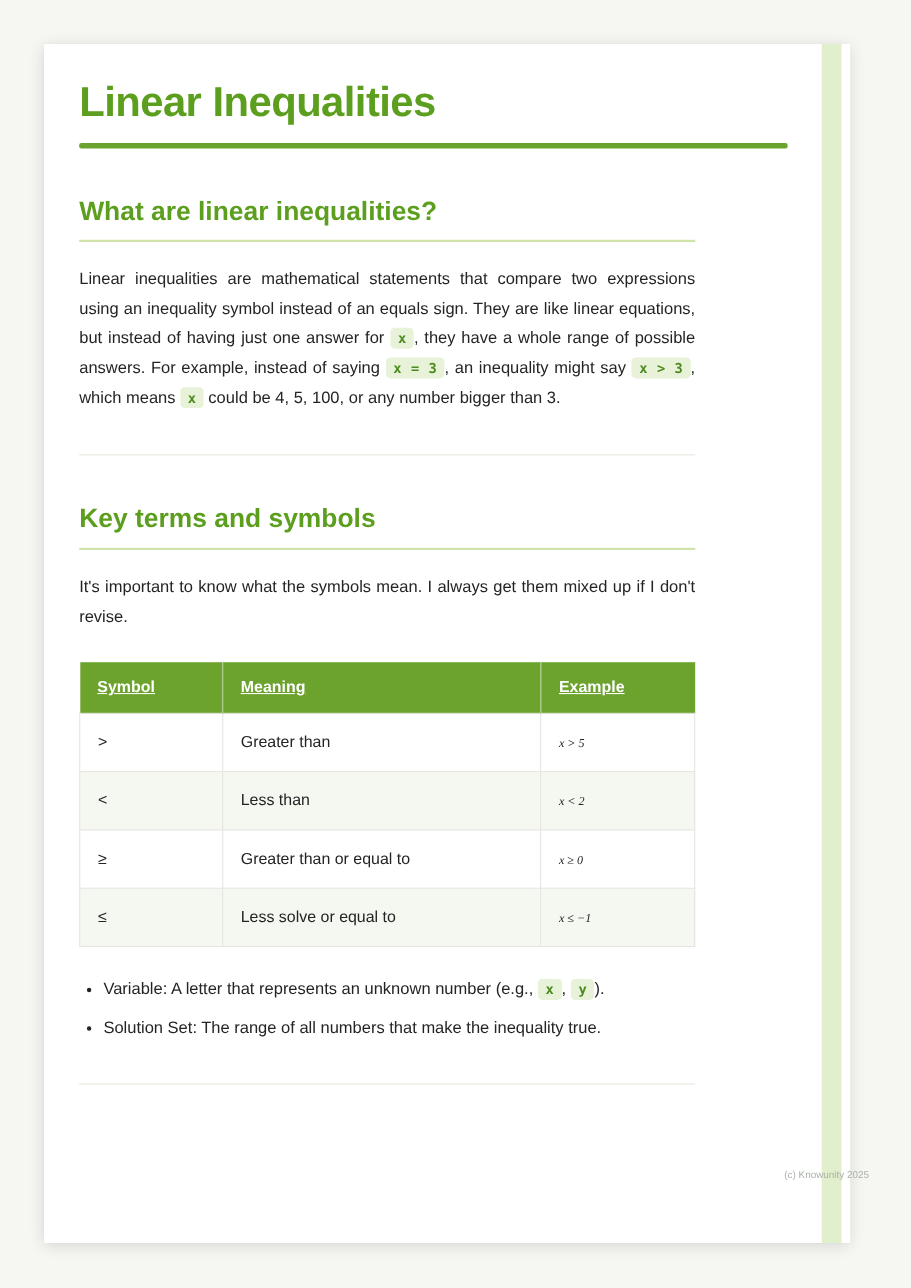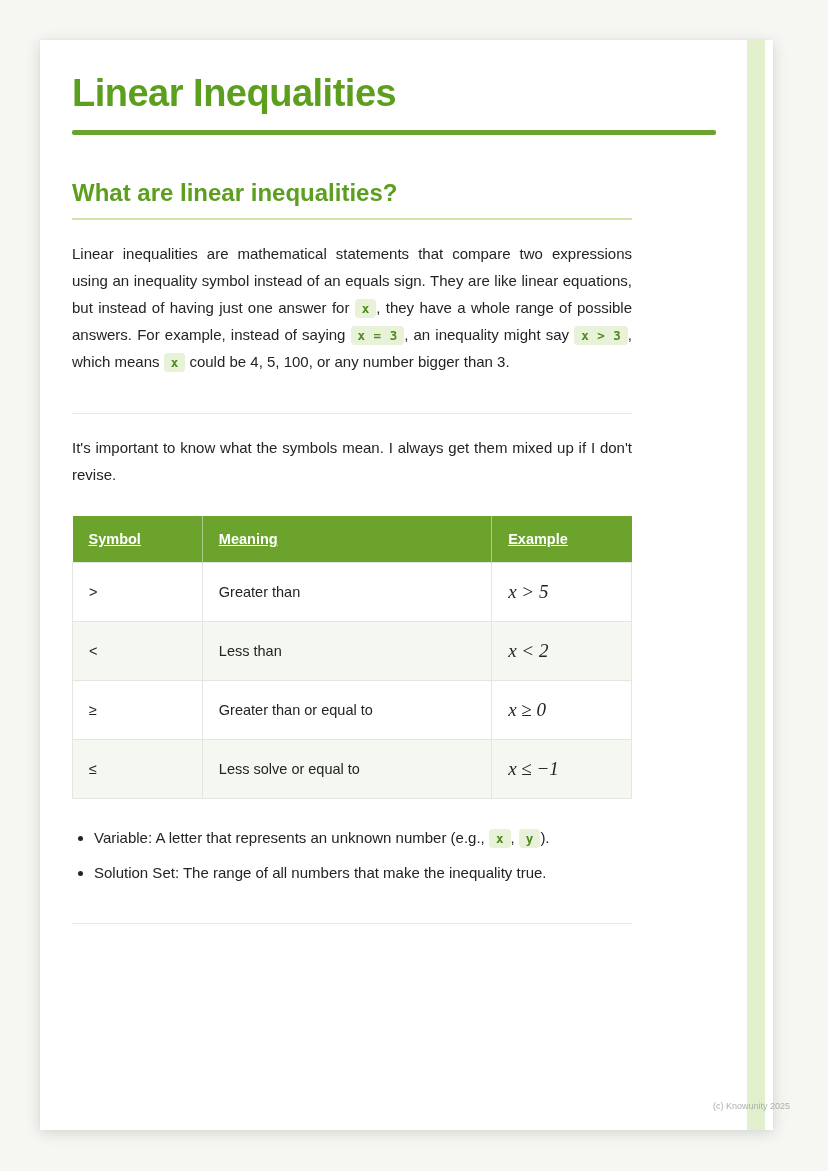--- a/index.html
+++ b/index.html
@@ -70,26 +70,26 @@
   table.symbols th{
     background:var(--table-header-bg);color:#fff;font-weight:bold;
     text-align:left;padding:15px 16px;border-left:1px solid rgba(255,255,255,.45);text-decoration:underline;
   }
   table.symbols th:first-child{border-left:none;}
   table.symbols td{
     padding:18px 16px;border:1px solid var(--table-border);
     background:#fff;color:var(--text);
   }
   table.symbols tbody tr:nth-child(even) td{background:var(--row-alt);}
-  .math{font-family:"Liberation Serif", serif;font-style:italic;font-size:19px;}
+  .math{font-family:"Liberation Serif", serif;font-style:italic;font-size:11px;}
   ul.key-list{width:572px;margin:26px 0 0;padding-left:22px;}
   ul.key-list li{font-size:15px;line-height:1.7;margin-bottom:9px;}
   ul.key-list b{font-weight:normal;}
   .footer{
-    position:absolute;top:1101px;right:38px;z-index:5;
+    position:absolute;top:1063px;right:38px;z-index:5;
     font-size:9px;color:var(--footer-text);
   }
 </style>
 </head>
 <body>
 
 <div class="canvas">
   <div class="sheet">
     <div class="margin-stripe"></div>
 
@@ -99,20 +99,21 @@
       <div class="title-rule"></div>
 
       <section>
         <h2 class="section-heading">What are linear inequalities?</h2>
         <p class="body"><span>Linear inequalities are mathematical statements that compare two expressions using an inequality symbol instead of an equals sign. They are like linear equations, but instead of having just one answer for </span><code class="chip">x</code><span>, they have a whole range of possible answers. For example, instead of saying </span><code class="chip">x = 3</code><span>, an inequality might say </span><code class="chip">x &gt; 3</code><span>, which means </span><code class="chip">x</code><span> could be 4, 5, 100, or any number bigger than 3.</span></p>
       </section>
 
       <hr class="divider">
 
       <section>
+        <h2 class="section-heading">Key terms and symbols</h2>
         <p class="body">It's important to know what the symbols mean. I always get them mixed up if I don't revise.</p>
 
         <table class="symbols">
           <colgroup>
               <col class="c1">
               <col class="c2">
               <col class="c3">
             </colgroup>
           <thead>
             <tr>

